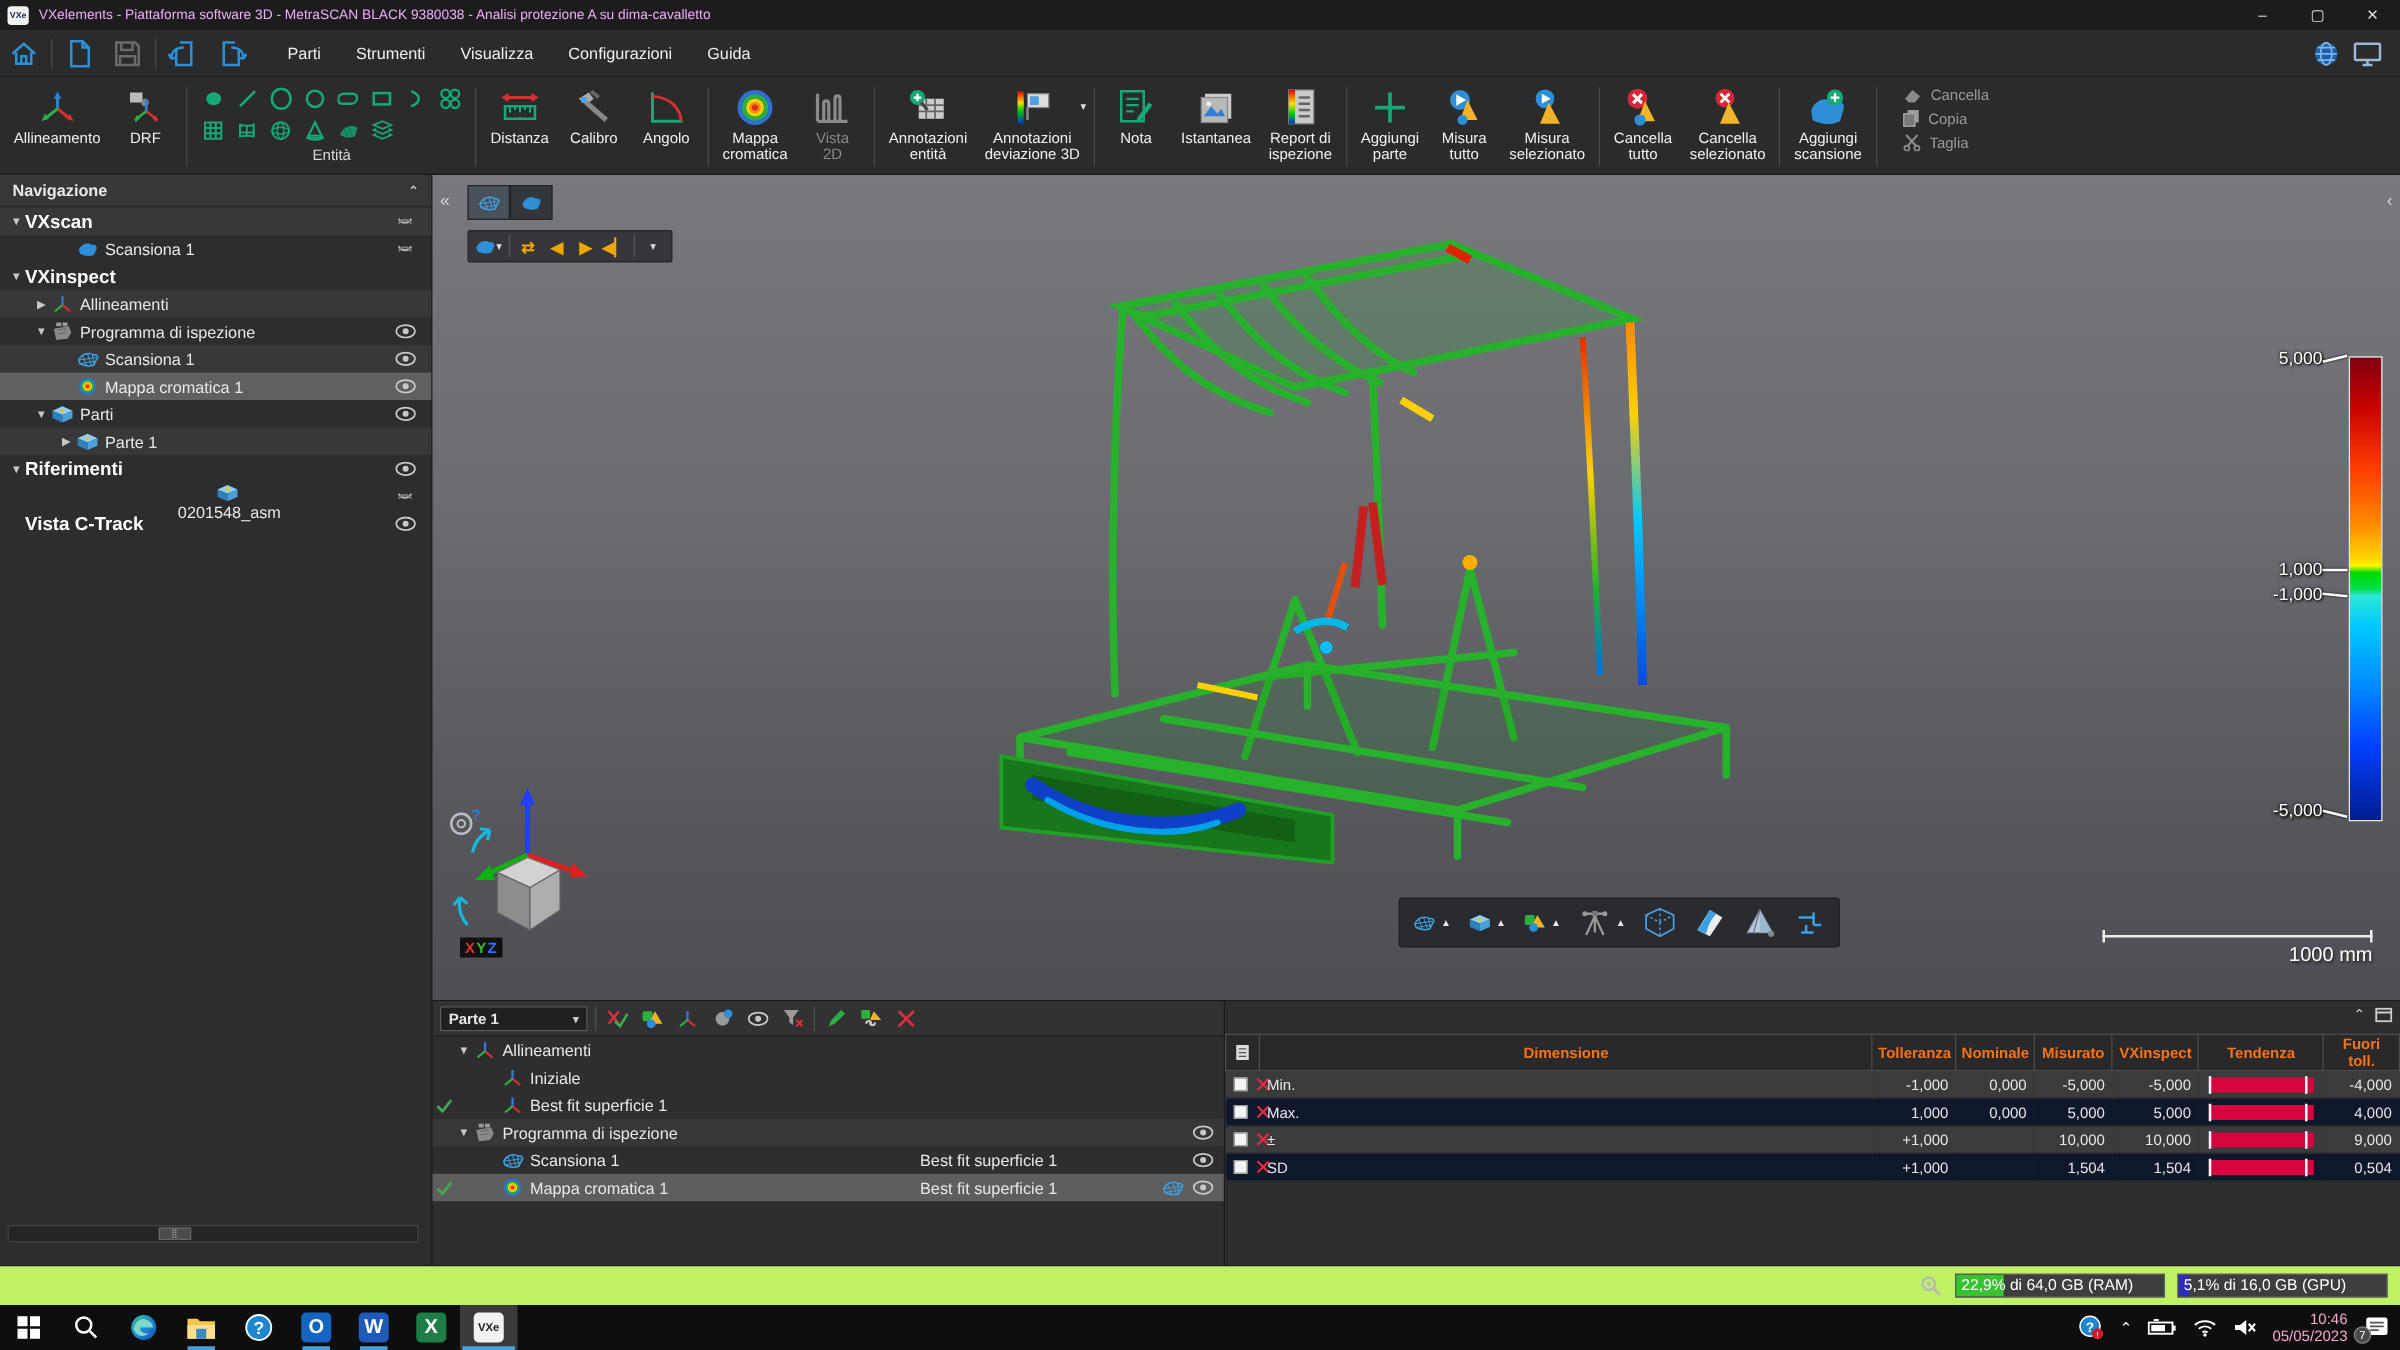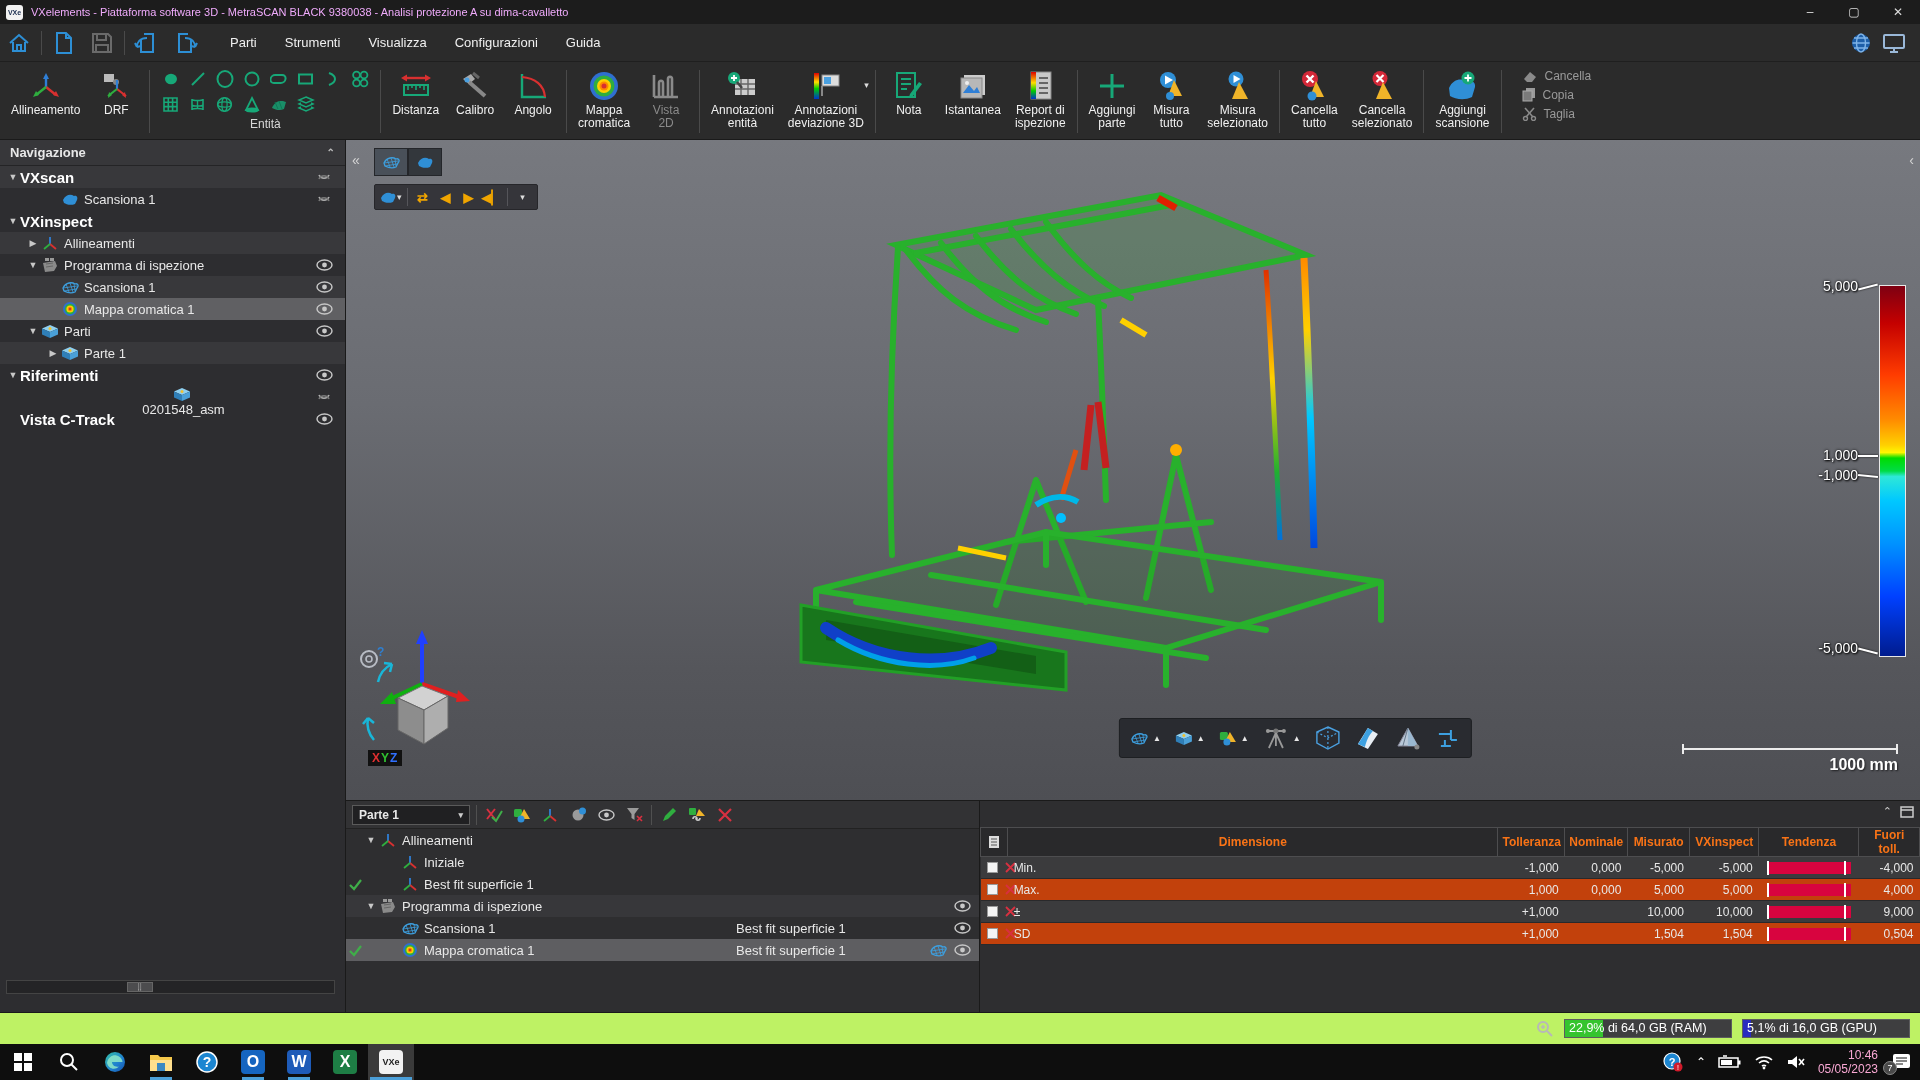--- a/index.html
+++ b/index.html
@@ -76,21 +76,21 @@
   .mb-arrow { color:#f0a500; font-size:13px; font-weight:bold; }
   .mb-dd { color:#ddd; font-size:9px; }
 
   .colorbar-wrap { position:absolute; right:0px; top:142px; width:230px; height:380px; }
   .colorbar { position:absolute; right:14px; top:3px; width:27px; height:372px; border:1px solid #e8e8e8;
     background:linear-gradient(#7e0012 0%, #c40000 10%, #ff3c00 24%, #ff8a00 36%, #ffd000 43%, #fff600 45%,
       #00dc00 46.5%, #00d round 50%, #00dc46 50%, #2ee8d8 51.5%, #00c8ff 58%, #0090ff 70%, #0040ff 84%, #001c8e 100%); }
   .cb-label { position:absolute; font-size:14px; color:#fff; text-shadow:0 0 3px #000, 1px 1px 2px #000; text-align:right; width:64px; }
   .cb-tick { position:absolute; height:2px; background:#fff; box-shadow:0 0 2px #000; }
 
-  .scale-ruler { position:absolute; right:22px; top:608px; width:216px;font-weight:bold; }
+  .scale-ruler { position:absolute; right:22px; top:608px; width:216px; }
   .scale-line { height:2px; background:#ececec; position:relative; }
   .scale-line:before, .scale-line:after { content:""; position:absolute; width:2px; height:10px; background:#ececec; top:-4px; }
   .scale-line:before { left:0; } .scale-line:after { right:0; }
   .scale-text { text-align:right; font-size:16px; color:#fff; margin-top:6px; text-shadow:1px 1px 2px rgba(0,0,0,.6); }
 
   .vp-toolbar { position:absolute; left:50%; transform:translateX(-4%); bottom:42px; height:40px; background:rgba(38,40,44,.92);
     border:1px solid #1d1f22; border-radius:3px; display:flex; align-items:center; padding:0 10px; gap:14px; }
   .vpt-btn { display:flex; align-items:center; gap:4px; }
   .vpt-dd { color:#e8e8e8; font-size:8px; }
 
@@ -117,21 +117,21 @@
   .pp-row .t-ic { width:20px; height:16px; display:flex; align-items:center; justify-content:center; margin-right:4px; flex:none; }
   .pp-row .col2 { position:absolute; left:390px; font-size:13px; color:#e8e8e8; }
   .pp-row .r-icons { position:absolute; right:8px; display:flex; gap:6px; align-items:center; }
 
   .table-panel { flex:1; display:flex; flex-direction:column; position:relative; background:#2e2e30; }
   .tp-topright { position:absolute; right:6px; top:4px; display:flex; gap:8px; align-items:center; color:#ccc; }
   .insp-table { margin-top:26px; width:100%; border-collapse:collapse; table-layout:fixed; }
   .insp-table th { background:#29292b; border:1px solid #4d4d4f; font-size:12px; font-weight:bold; color:#f97316; height:20px; padding:0 4px; }
   .insp-table td { font-size:12px; height:22px; padding:0 6px; border-bottom:1px solid #29292b;margin-top:16px; }
   .insp-table tr.rowA td { background:#3b3b3d; }
-  .insp-table tr.rowB td { background:#c2410c; }
+  .insp-table tr.rowB td { background:#0f172a; }
   .num { text-align:right; }
   .dim-cell { display:flex; align-items:center; gap:6px; }
   .chk { width:11px; height:11px; background:#f4f4f4; border:1px solid #999; flex:none; }
   .trend-bar { height:12px; background:#d8043f; position:relative; margin:0 2px; }
   .trend-bar:before { content:""; position:absolute; left:0; top:-1px; bottom:-1px; width:2px; background:#fff; }
   .trend-bar:after { content:""; position:absolute; right:5px; top:-1px; bottom:-1px; width:2px; background:#fff; }
 
   
   .statusbar { height:32px; background:#bef264; border-top:1px solid #1a1a1a; display:flex; align-items:center; justify-content:flex-end; gap:10px; padding-right:10px; }
   .meter { width:168px; height:19px; background:#3e3e40; border:1px solid #5c5c5e; position:relative; }

